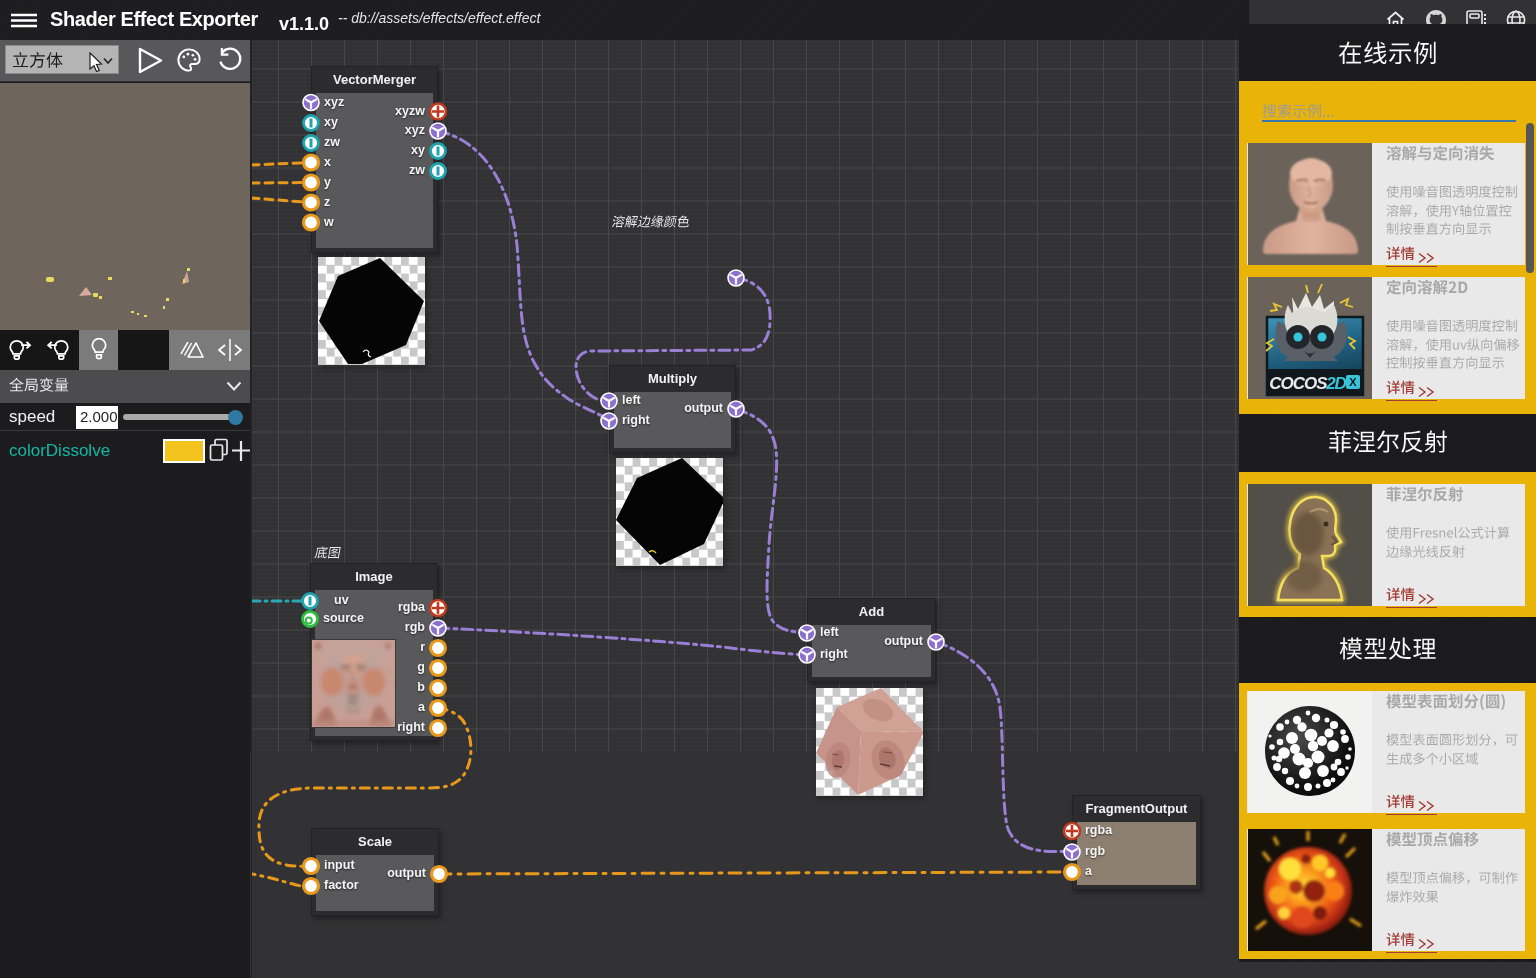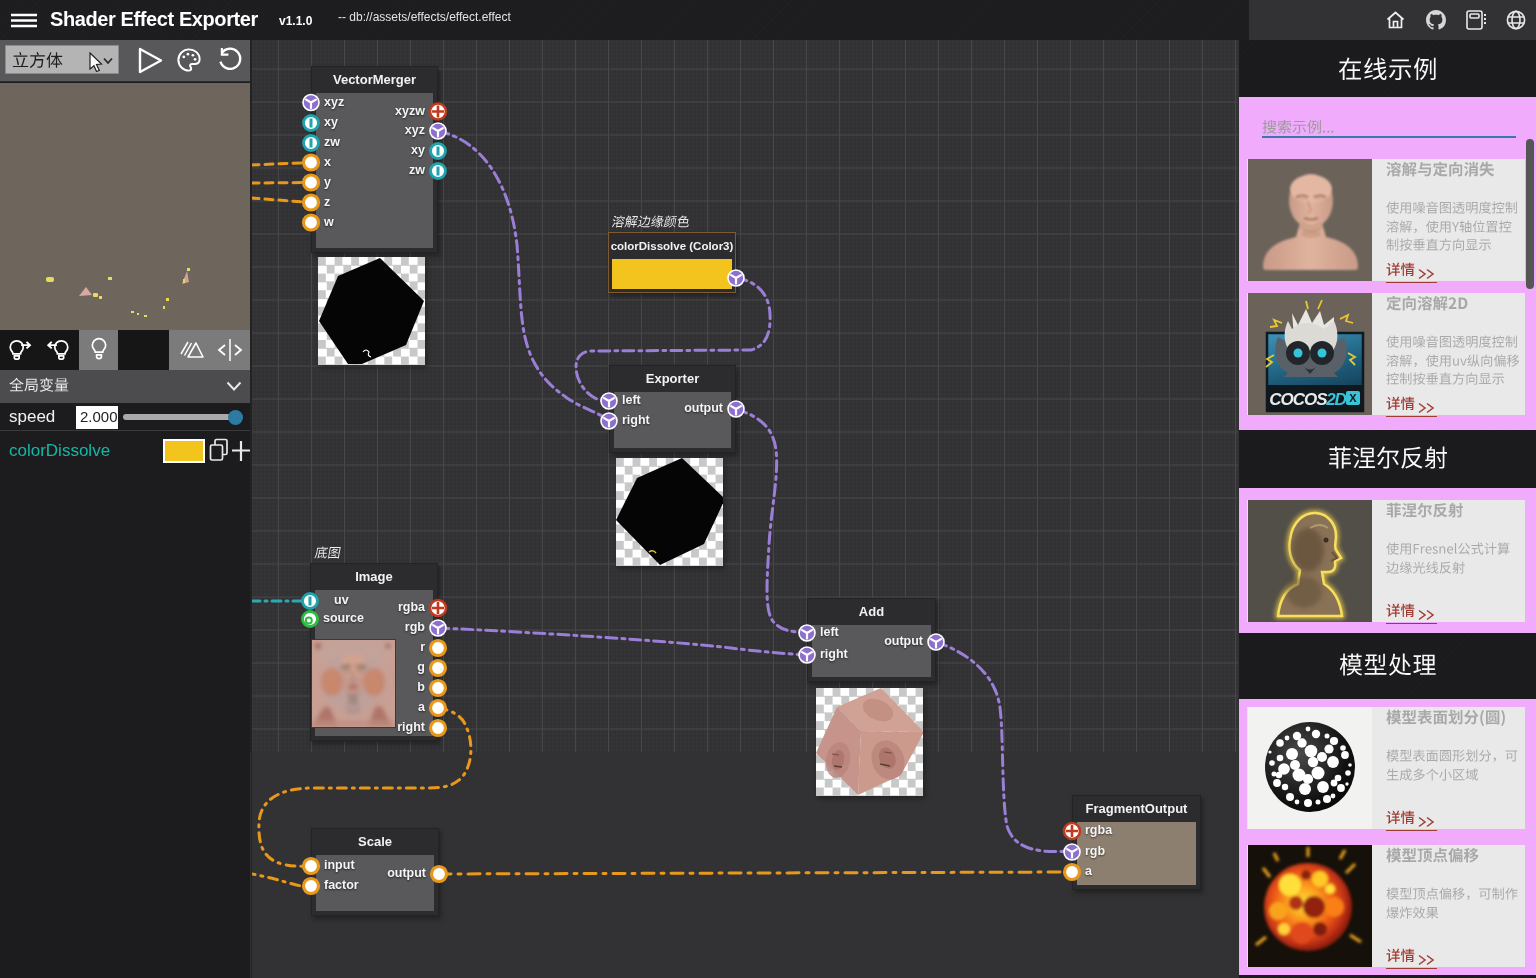--- a/index.html
+++ b/index.html
@@ -2,22 +2,22 @@
 <html><head><meta charset="utf-8">
 <style>
 *{margin:0;padding:0;box-sizing:border-box}
 html,body{width:1536px;height:978px;overflow:hidden;background:#323234;font-family:"Liberation Sans",sans-serif}
 #app{position:relative;width:1536px;height:978px}
 .abs{position:absolute}
 
 #topbar{position:absolute;left:0;top:0;width:1249px;height:40px;background:#1d1d1f;
  background-image:repeating-linear-gradient(135deg,rgba(255,255,255,.008) 0 1px,transparent 1px 4px)}
 #topbar .title{position:absolute;left:50px;top:8px;color:#fff;font-size:20px;font-weight:bold;letter-spacing:-0.4px}
-#topbar .ver{position:absolute;left:279px;top:14px;color:#fff;font-size:12px;font-weight:bold}
-#topbar .path{position:absolute;left:338px;top:10px;color:#e3e3e3;font-size:12px;}
+#topbar .ver{position:absolute;left:279px;top:14px;color:#fff;font-size:18px;font-weight:bold}
+#topbar .path{position:absolute;left:338px;top:10px;color:#e3e3e3;font-size:14px;font-style:italic}
 
 #lpanel{position:absolute;left:0;top:40px;width:250px;height:938px;background:#1c1c1e}
 #ltoprow{position:absolute;left:0;top:0;width:250px;height:42px;background:#58585a;border-bottom:1px solid #2e2e30}
 #seldrop{position:absolute;left:5px;top:5px;width:114px;height:29px;background:#b4b4b4;border:1px solid #8a8a8a;color:#1c1c1c;font-size:17px;line-height:28px;padding-left:7px}
 #preview3d{position:absolute;left:0;top:43px;width:250px;height:247px;background:#6e655d}
 #ltools{position:absolute;left:0;top:290px;width:250px;height:40px;background:#161616}
 .ltcell{position:absolute;top:0;width:41.6px;height:40px}
 #gvhead{position:absolute;left:0;top:330px;width:250px;height:33px;background:#4c4c4e}
 #gvrows{position:absolute;left:0;top:363px;width:250px;background:#222224}
 
@@ -25,21 +25,21 @@
  background-image:linear-gradient(#47474a 1px,transparent 1px),linear-gradient(90deg,#47474a 1px,transparent 1px),radial-gradient(rgba(255,255,255,.018) 1px,transparent 1.2px);
  background-size:33px 33px,33px 33px,4px 4px;background-position:27px 28.5px,27px 28.5px,0 0;border-left:1px solid #222}
 .node{position:absolute;background:#2c2c2f;border:1px solid #232326;box-shadow:2px 3px 5px rgba(0,0,0,.35)}
 .node .nt{height:26px;line-height:26px;text-align:center;color:#f2f2f2;font-size:13px;font-weight:bold}
 .node .nb{position:absolute;left:4px;right:4px;bottom:4px;top:26px;background:#59595c}
 .plabel{position:absolute;color:#f5f5f5;font-size:12.5px;font-weight:bold;white-space:nowrap;text-shadow:0 1px 2px rgba(0,0,0,.6)}
 .plabel.r{transform:translateX(-100%)}
 .chk{position:absolute;width:107px;height:108px;background:repeating-conic-gradient(#fff 0% 25%,#c8c8c8 0% 50%);background-size:16.6px 16.6px;box-shadow:2px 3px 5px rgba(0,0,0,.3)}
 .nlabel{position:absolute}
 
-#sidebar{position:absolute;left:1239px;top:40px;width:297px;height:938px;background:#f0abfc}
+#sidebar{position:absolute;left:1239px;top:24px;width:297px;height:938px;background:#eab308}
 .shead{position:absolute;left:0;width:297px;background:#1b1b1d;background-image:repeating-linear-gradient(135deg,rgba(255,255,255,.007) 0 1px,transparent 1px 4px);display:flex;align-items:center;justify-content:center}
 .card{position:absolute;left:8px;width:278px;height:122px;background:#e9e9e9}
 .thumb{position:absolute;left:1px;top:0;width:124px;height:122px;overflow:hidden}
 .ctitle{position:absolute;left:139px;top:0px}
 .clink{position:absolute;left:139px;top:101px;display:flex;align-items:flex-end;border-bottom:1px solid #a23b33;padding-bottom:1px}
 #sscroll{position:absolute;left:287px;top:99px;width:8px;height:150px;background:#555;border-radius:4px}
 </style></head>
 <body>
 <div id="app">
 
@@ -173,26 +173,22 @@
   </div>
  </div>
 </div>
 
 <div id="canvas">
 <div style="position:absolute;left:0;top:0;width:1px;height:938px;background:#222;z-index:5"></div>
 <div class="node" style="left:60px;top:26px;width:127px;height:187px;">
         <div class="nt" style="">VectorMerger</div>
 <div class="nb"></div>
 </div>
-<div class="node" style="left:357px;top:192px;width:128px;height:61px;border:1px solid #7d5a33;">
-        <div class="nt" style="font-size:11.5px;">colorDissolve (Color3)</div>
-<div class="nb" style="background:#f2c41d;left:3px;right:3px;bottom:3px"></div>
-</div>
 <div class="node" style="left:358px;top:325px;width:127px;height:88px;">
-        <div class="nt" style="">Exporter</div>
+        <div class="nt" style="">Multiply</div>
 <div class="nb"></div>
 </div>
 <div class="node" style="left:59px;top:523px;width:128px;height:178px;">
         <div class="nt" style="">Image</div>
 <div class="nb"></div>
 </div>
 <div class="node" style="left:556px;top:558px;width:129px;height:84px;">
         <div class="nt" style="">Add</div>
 <div class="nb"></div>
 </div>

